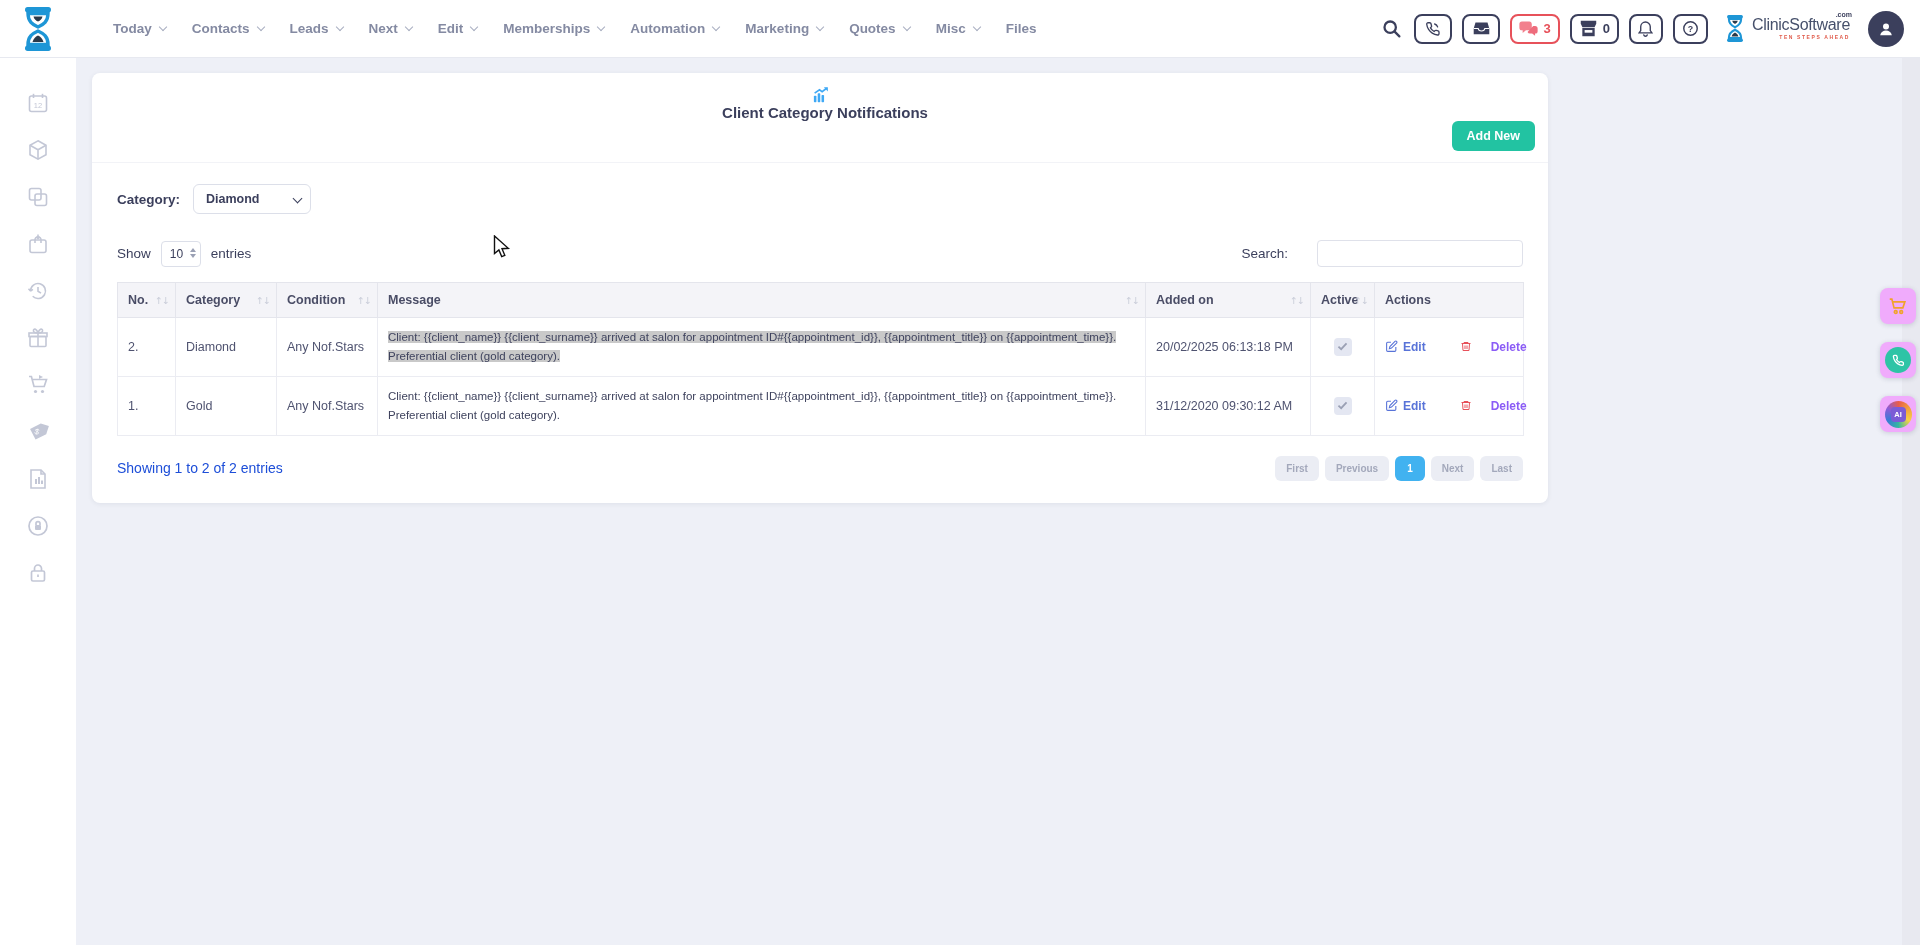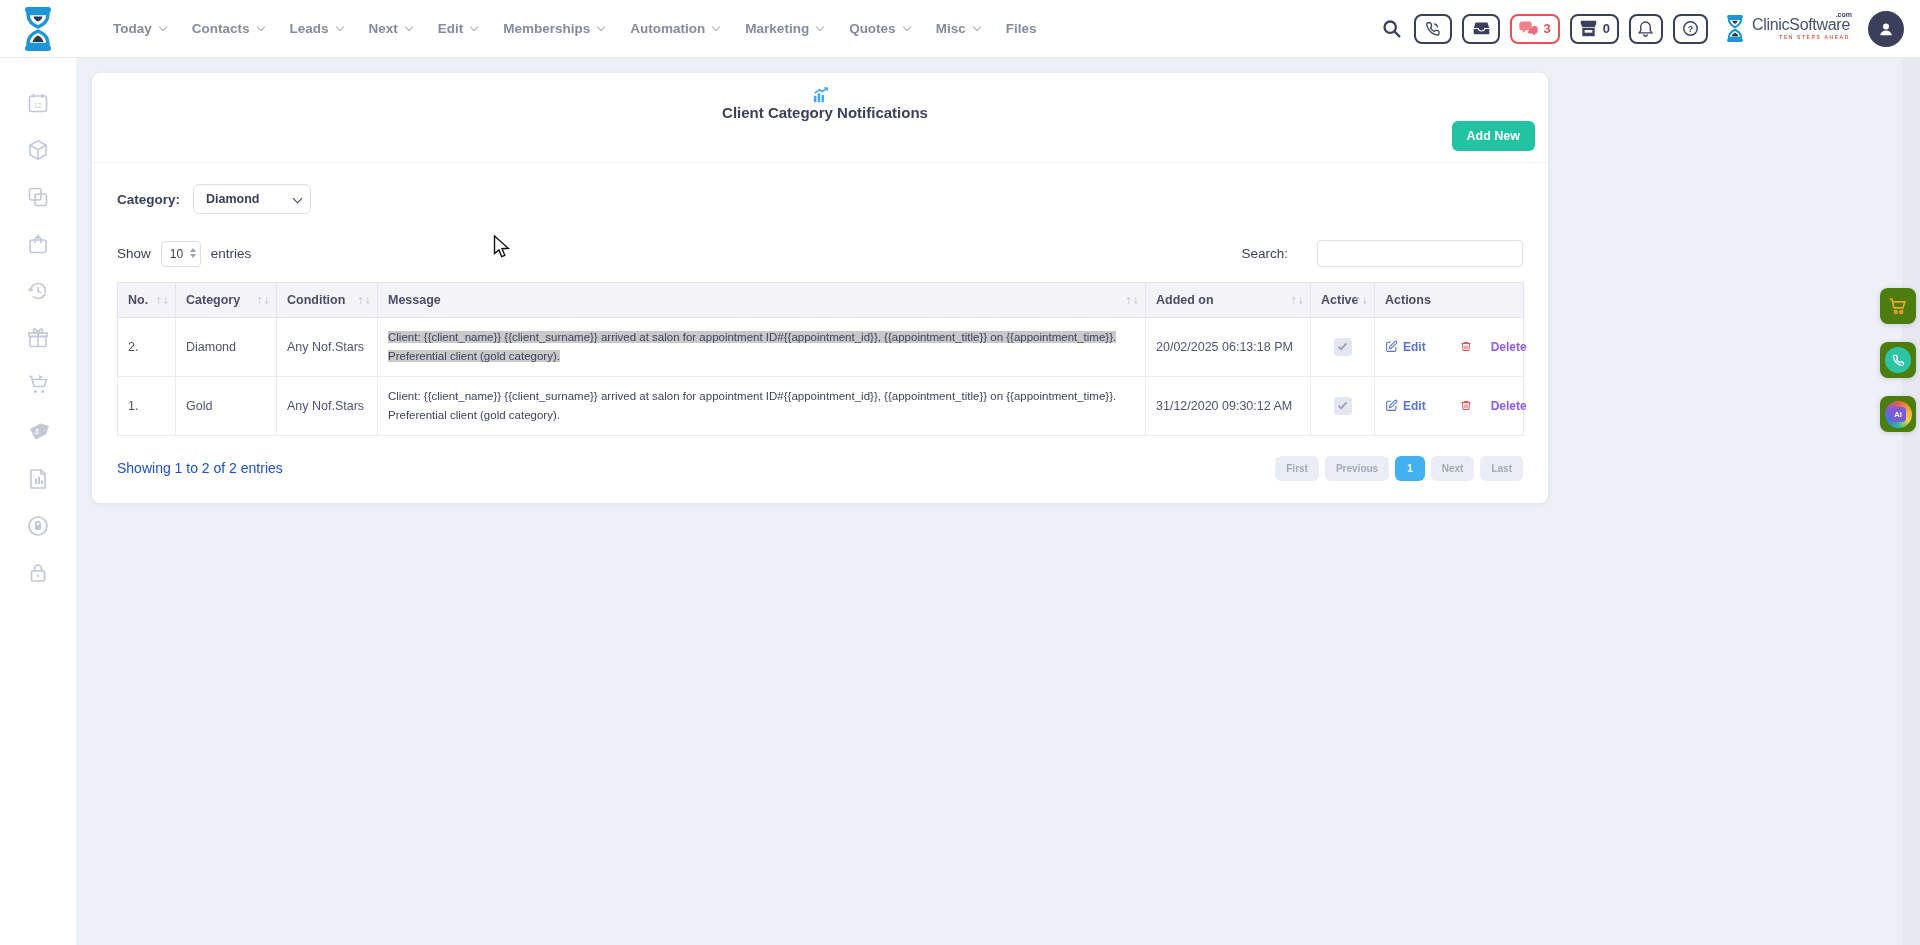--- a/index.html
+++ b/index.html
@@ -64,21 +64,21 @@
   .link-edit { display:flex; align-items:center; gap:5px; color:#5873d8; font-size:12px; font-weight:700; cursor:pointer; }
   .link-del { display:flex; align-items:center; gap:19px; color:#8b5cf6; font-size:12px; font-weight:700; cursor:pointer; }
 
   .foot-row { display:flex; align-items:center; padding:20px 0 10px 0; }
   .showing { font-size:14px; color:#1d4ed8; }
   .pager { margin-left:auto; display:flex; gap:6px; }
   .pg { background:#ebedf4; color:#a3a8bb; border:none; border-radius:6px; font-size:10px; font-weight:600; padding:7px 11px; cursor:pointer; font-family:inherit; }
   .pg.active { background:#41b2f0; color:#fff; padding:7px 12px; }
 
   
-  .float-btn { position:fixed; right:4px; width:36px; height:36px; background:#4d7c0f; border-radius:8px; box-shadow:0 1px 5px rgba(40,50,80,.18); display:flex; align-items:center; justify-content:center; cursor:pointer; z-index:60; }
+  .float-btn { position:fixed; right:4px; width:36px; height:36px; background:#f0abfc; border-radius:8px; box-shadow:0 1px 5px rgba(40,50,80,.18); display:flex; align-items:center; justify-content:center; cursor:pointer; z-index:60; }
   .fb-cart { top:288px; }
   .fb-phone { top:342px; }
   .fb-ai { top:396px; }
   .phone-circ { width:26px; height:26px; border-radius:50%; background:#2ec4a6; display:flex; align-items:center; justify-content:center; }
   .ai-circ { width:27px; height:27px; border-radius:50%; background:conic-gradient(#e85c4a,#f2a33c,#f7d046,#35b8a0,#3a7bd5,#8e5bd8,#e85c4a); display:flex; align-items:center; justify-content:center; }
   .ai-core { width:15px; height:15px; background:#7b5cd6; border-radius:4px; color:#fff; font-size:7.5px; font-weight:700; display:flex; align-items:center; justify-content:center; }
 
   .cursor { position:absolute; left:417px; top:177px; z-index:100; pointer-events:none; }
 </style>
 </head>

